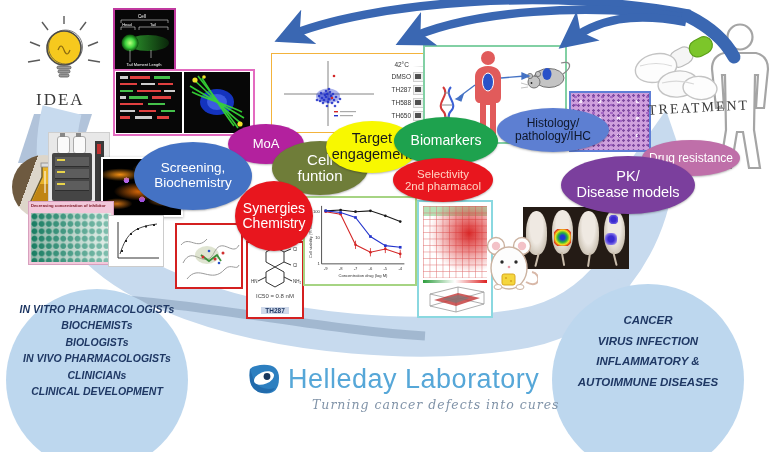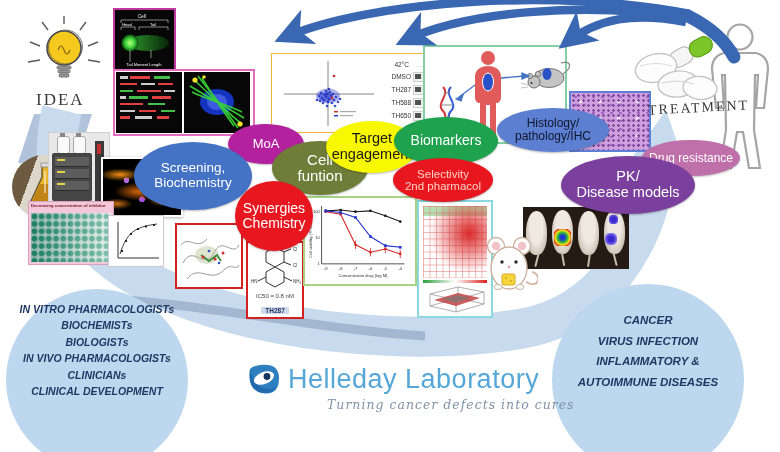--- a/index.html
+++ b/index.html
@@ -578,15 +578,15 @@
 
   <div class="brandrow" style="left:245px;top:362px;">
     <svg width="36" height="34" viewBox="0 0 36 34">
       <path d="M5,7 Q2,28 17,31 Q34,34 34,16 Q34,1 15,3 Q8,4 5,7 Z" fill="#2d7fc0"></path>
       <path d="M5,7 Q2,28 17,31 Q26,32 30,26 Q14,30 8,16 Q6,10 5,7 Z" fill="#1b5e9e" opacity=".6"></path>
       <ellipse cx="19" cy="16" rx="10.5" ry="6" fill="#fff" transform="rotate(-22 19 16)"></ellipse>
       <circle cx="22" cy="14.5" r="3.4" fill="#17365d"></circle>
     </svg>
     <span class="brandname">Helleday Laboratory</span>
   </div>
-  <div class="brandtag" style="left:327px;top:397px;">Turning cancer defects into cures</div>
+  <div class="brandtag" style="left:312px;top:397px;">Turning cancer defects into cures</div>
 
 </div>
 
 </body></html>

